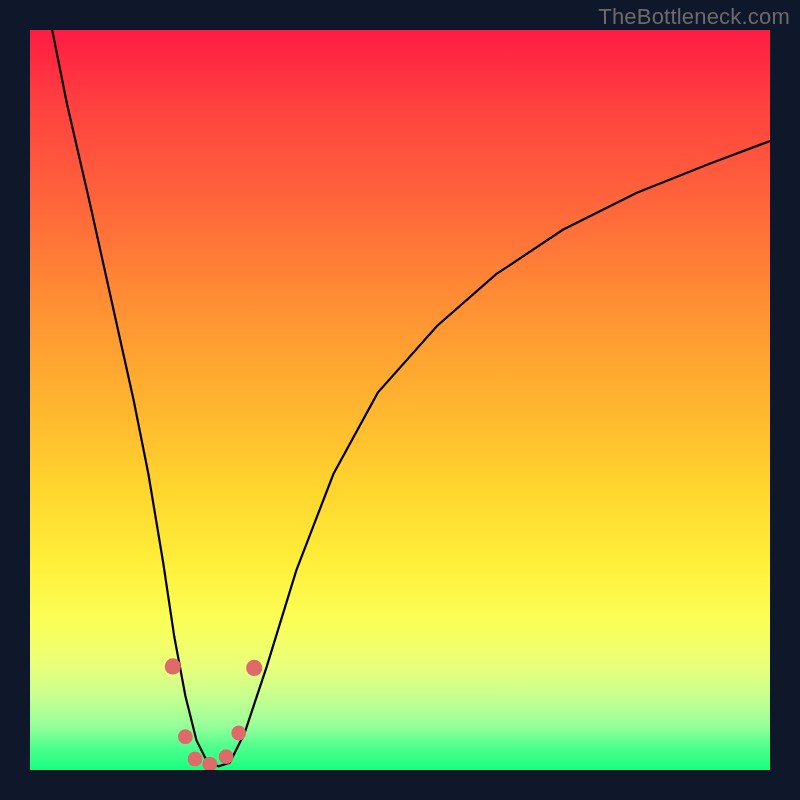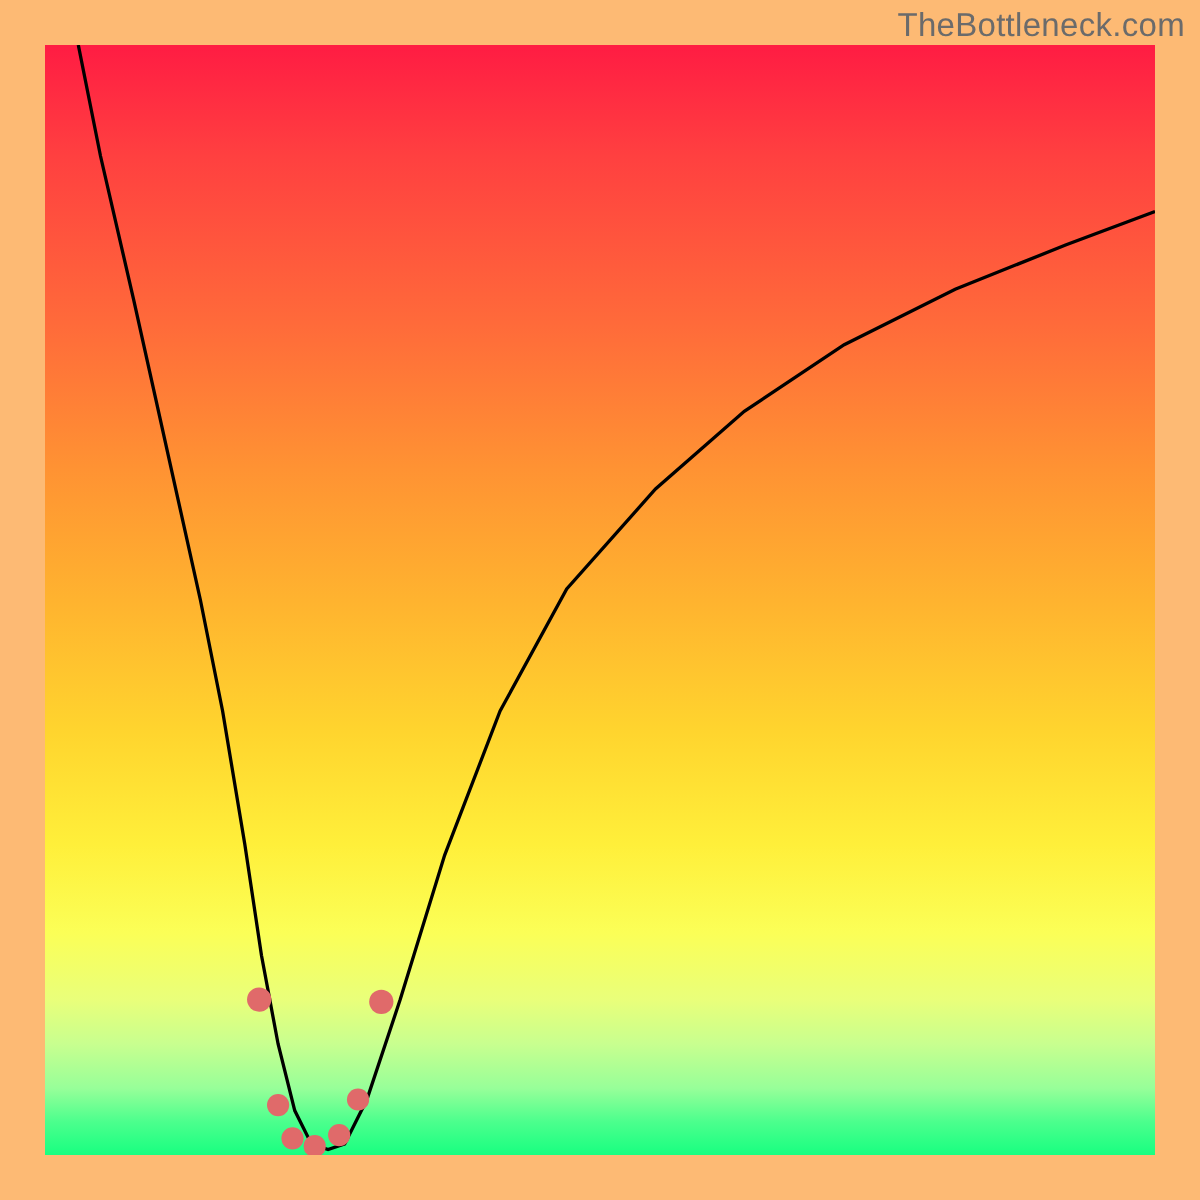--- a/index.html
+++ b/index.html
@@ -10,21 +10,21 @@
     background: #000000;
     overflow: hidden;
     font-family: Arial, Helvetica, sans-serif;
   }
   .frame {
     position: absolute;
     top: 0;
     left: 0;
     width: 800px;
     height: 800px;
-    background: #fdba74;
+    background: #0f172a;
   }
   .plot {
     position: absolute;
     top: 30px;
     left: 30px;
     width: 740px;
     height: 740px;
     background: linear-gradient(
       to bottom,
       #ff1c43 0%,

